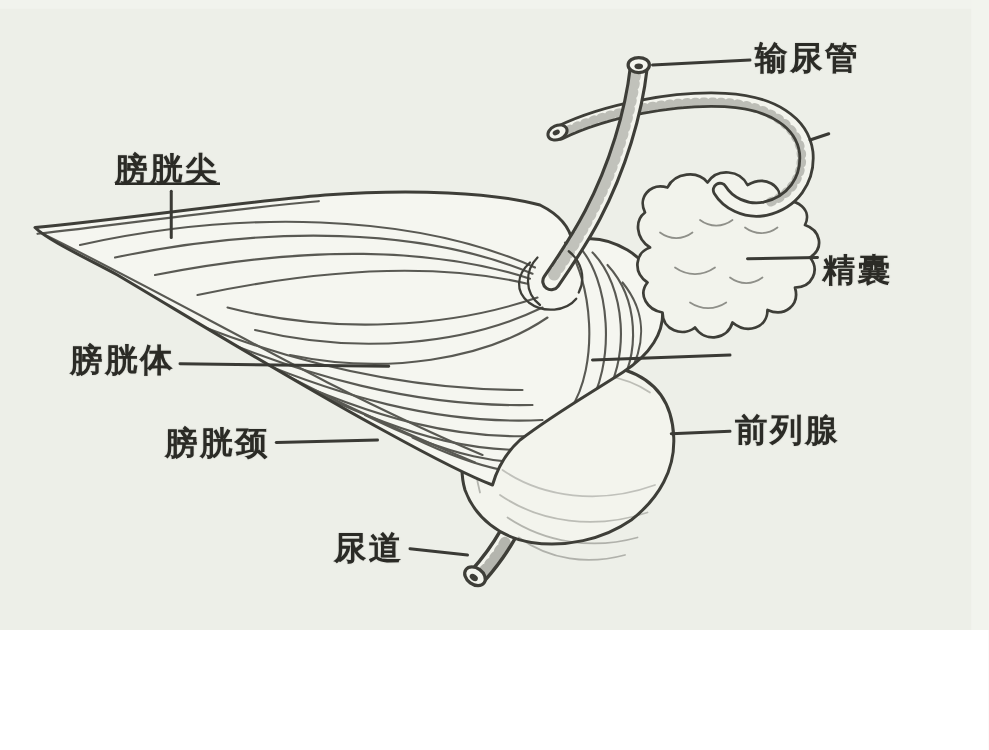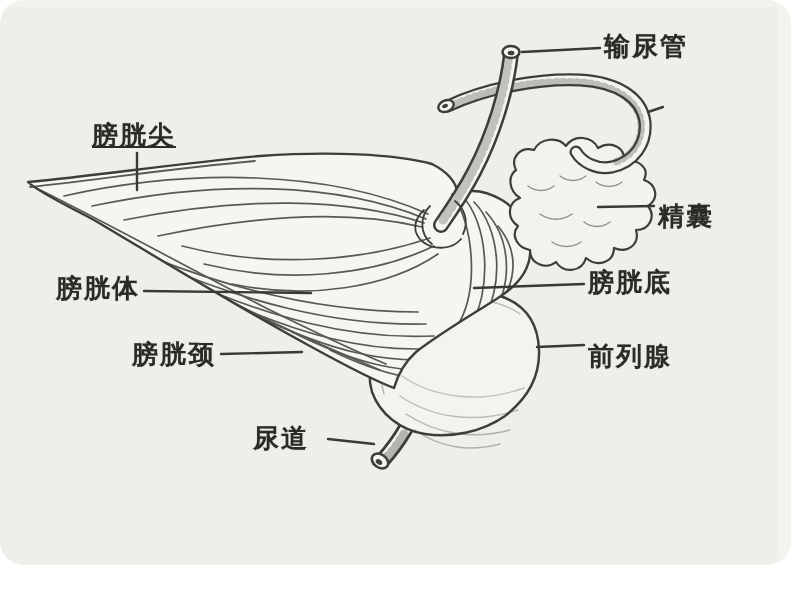--- a/index.html
+++ b/index.html
@@ -5,25 +5,24 @@
   :root{
     --bg:#edefe8;
     --ink:#3e3e38;
     --paper:#f4f5ee;
     --label:#2b2b26;
   }
   html,body{margin:0;padding:0;}
   body{background:#ffffff;}
   .stage{
     position:relative;
-    width:791px;height:565px;
+    width:791px;height:504px;
     background:var(--bg);
     overflow:hidden;
     font-family:"Liberation Serif","DejaVu Serif",serif;
-    border-radius:24px;
   }
   .edge-strip-right{
     position:absolute;top:0;right:0;width:14px;height:100%;
     background:#f2f4ee;
   }
   .edge-strip-top{
     position:absolute;top:0;left:0;width:100%;height:7px;
     background:#f1f3ed;
   }
   svg.artwork, svg.leader-layer{
@@ -192,21 +191,20 @@
         <line x1="137" y1="153" x2="137" y2="190"></line>
         <line x1="144" y1="291" x2="311" y2="293"></line>
         <line x1="221" y1="354" x2="302" y2="352"></line>
         <line x1="328" y1="439" x2="374" y2="444"></line>
       </g>
   </svg>
 
   <div class="labels" id="labels-layer">
       <div class="label anchor-start" style="left: 604px; top: 32px;">输尿管</div>
       <div class="label anchor-start" style="left: 658px; top: 202px;">精囊</div>
-      <div class="label anchor-start" style="left: 588px; top: 268px;">膀胱底</div>
-      <div class="label anchor-start" style="left: 588px; top: 330px; margin-top: 12px;">前列腺</div>
+      <div class="label anchor-start" style="left: 588px; top: 330px;">前列腺</div>
       <div class="label anchor-middle" style="left: 134px; top: 121px; text-decoration: underline;">膀胱尖</div>
       <div class="label anchor-end" style="left: 140px; top: 274px;">膀胱体</div>
       <div class="label anchor-end" style="left: 216px; top: 340px;">膀胱颈</div>
-      <div class="label anchor-end" style="left: 309px; top: 424px;">尿道</div>
+      <div class="label anchor-end" style="left: 323px; top: 424px;">尿道</div>
     </div>
 
 </div>
 
 </body></html>

